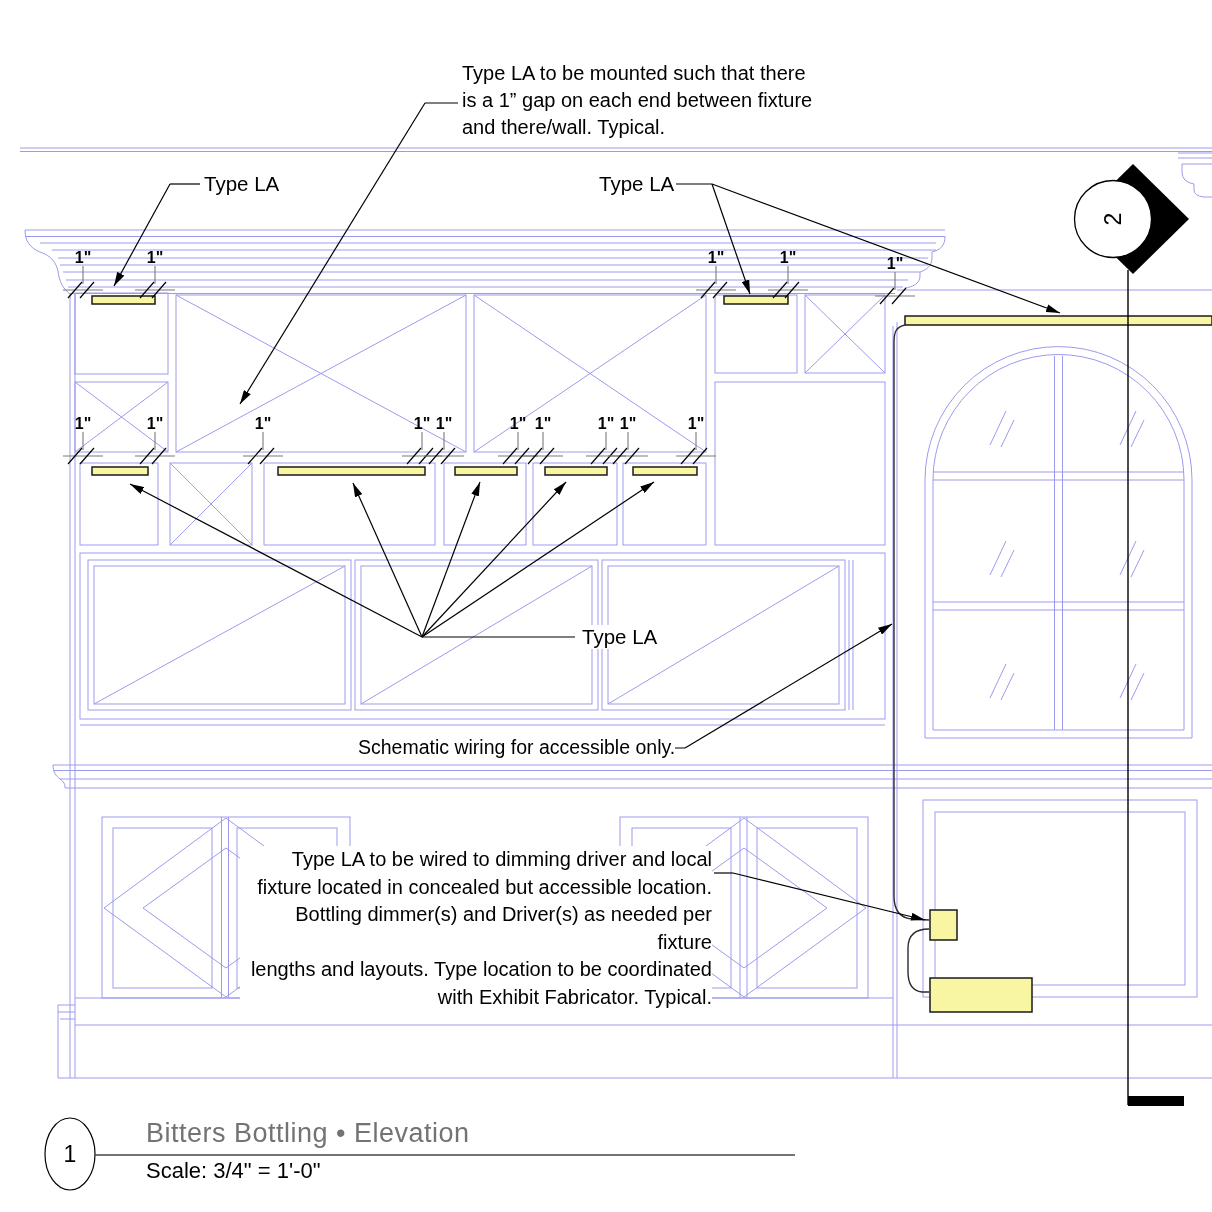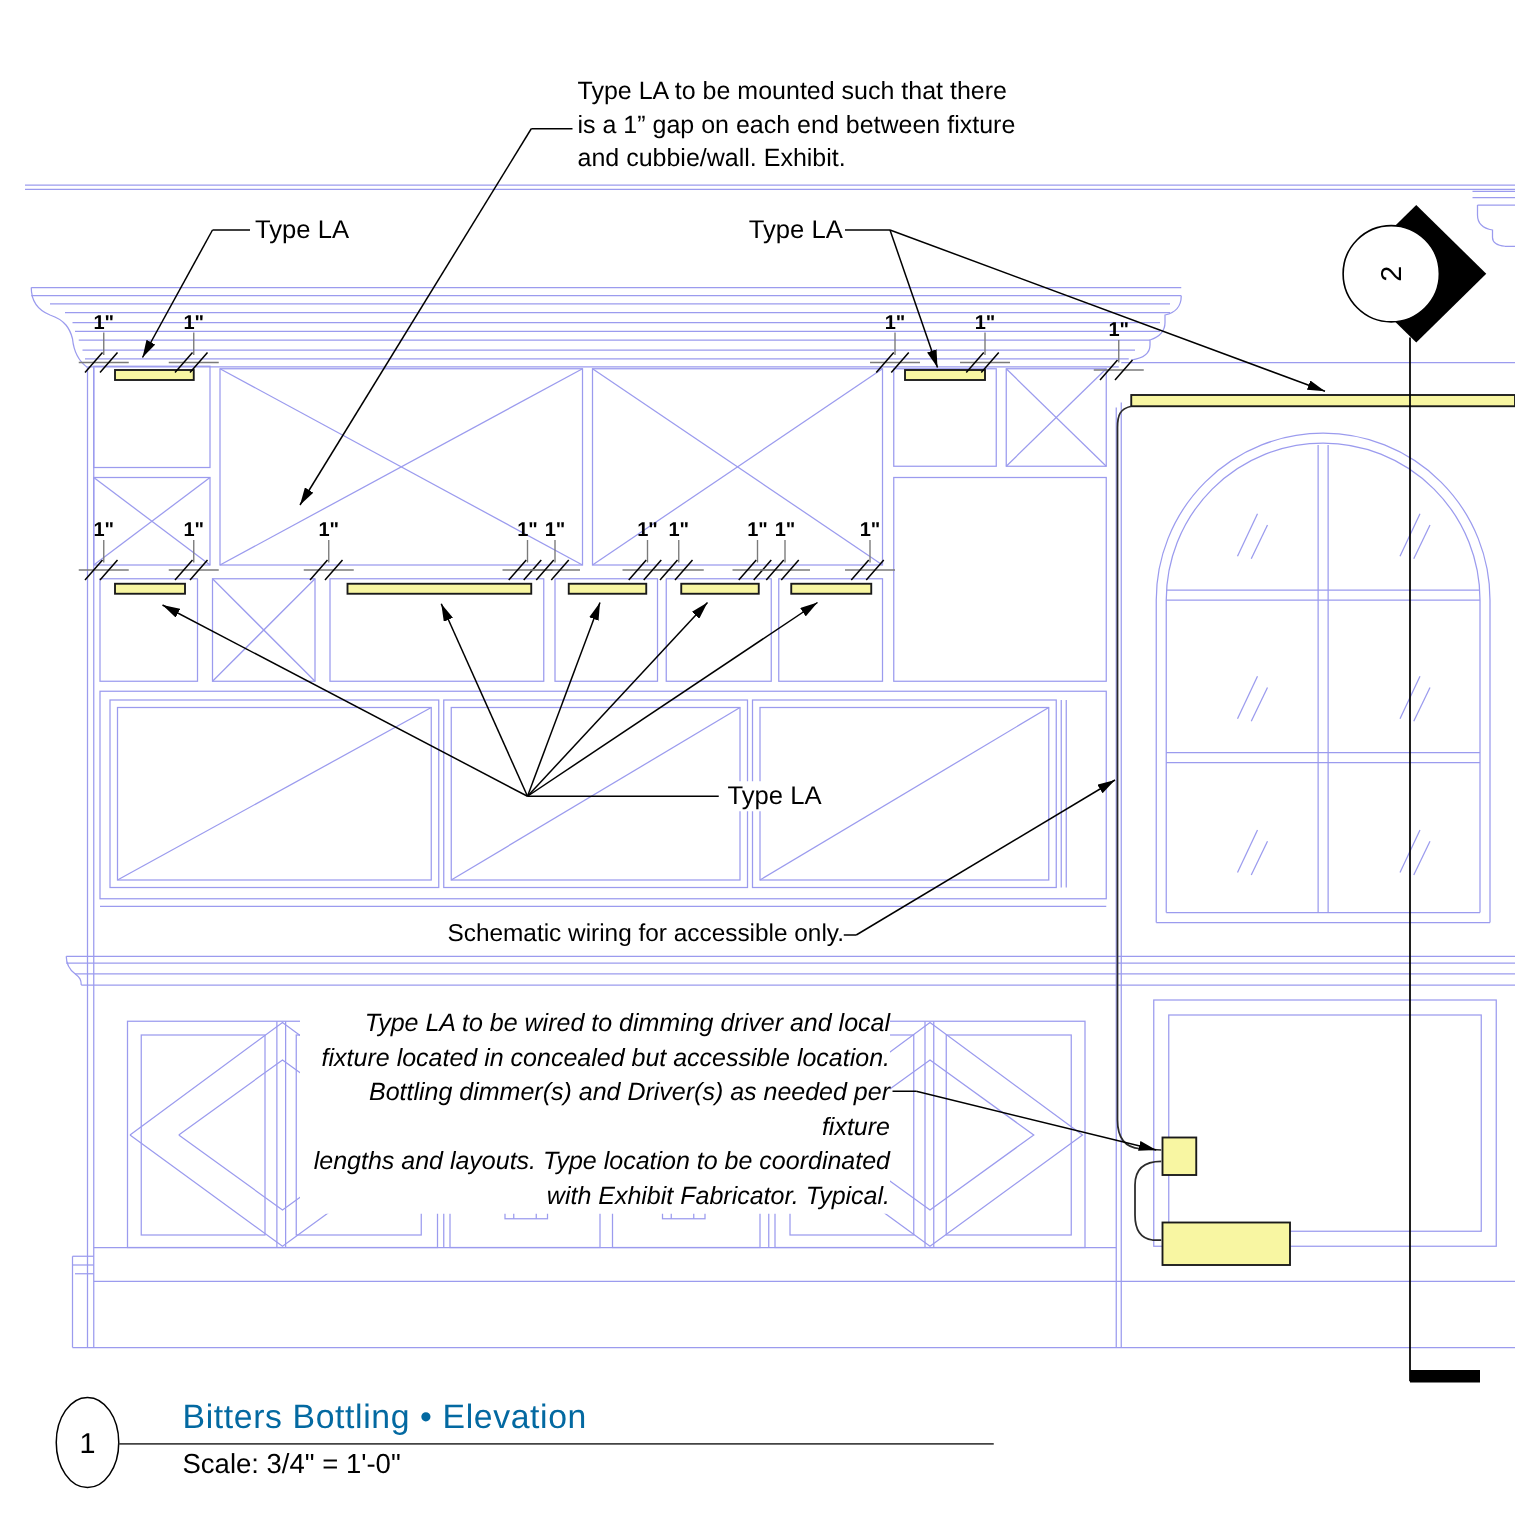--- a/index.html
+++ b/index.html
@@ -10,21 +10,21 @@
   .b{stroke:var(--blue);stroke-width:1;fill:none;}
   .blk{stroke:#000;stroke-width:1.2;fill:none;}
   .gry{stroke:#7a7a7a;stroke-width:1.1;fill:none;}
   .fx{fill:var(--fix);stroke:var(--fixb);stroke-width:1.5;}
   .wire{stroke:#2b2b2b;stroke-width:1.4;fill:none;}
   .note{position:absolute;color:#000;background:#fff;}
   .note-sm{font-size:20px;line-height:27px;}
   .la-label{position:absolute;color:#000;font-size:20.5px;background:#fff;padding:0 2px;text-align:right;}
   .dimtxt{font-family:"Liberation Sans",sans-serif;font-size:16px;font-weight:600;fill:#000;}
   .mk-num{font-family:"Liberation Sans",sans-serif;font-size:23px;fill:#000;}
-  #title-text{position:absolute;left:146px;top:1118px;font-size:27px;letter-spacing:.5px;color:#0369a1;}
+  #title-text{position:absolute;left:146px;top:1118px;font-size:27px;letter-spacing:.5px;color:#737373;}
   #scale-text{position:absolute;left:146px;top:1158px;font-size:22px;color:#000;}
   #dimming-note{right:498px;text-align:right;width:475px;top:806px;}
 </style>
 </head>
 <body>
 
 <div id="stage">
 
 <svg id="art" width="1212" height="1212" viewBox="0 0 1212 1212">
   <defs>
@@ -349,32 +349,32 @@
   <g>
     <ellipse cx="70" cy="1154" rx="25" ry="36" fill="none" stroke="#000" stroke-width="1.2"></ellipse>
     <text class="mk-num" x="70" y="1154" text-anchor="middle" dominant-baseline="central">1</text>
     <line x1="95" y1="1155" x2="795" y2="1155" stroke="#444" stroke-width="1.4"></line>
   </g>
 </svg>
 
 <div class="note note-sm" style="left:462px;top:60px;width:380px;">
   <div>Type LA to be mounted such that there</div>
   <div>is a 1” gap on each end between fixture</div>
-  <div>and cubbie/wall.  Exhibit.</div>
+  <div>and there/wall.  Typical.</div>
 </div>
 
 <div class="la-label" style="left:202px;top:172px;">Type LA</div>
 
 <div class="la-label" style="left:597px;top:172px;">Type LA</div>
 
 <div class="la-label" style="left:580px;top:625px;">Type LA</div>
 
 <div class="note" style="left:358px;top:736px;font-size:19.5px;">Schematic wiring for accessible only.</div>
 
-<div class="note note-sm" id="dimming-note" style="left:240px;top:806px;width:472px;line-height:27.5px;font-style:italic;">
+<div class="note note-sm" id="dimming-note" style="left:240px;top:846px;width:472px;line-height:27.5px;">
   <div>Type LA to be wired to dimming driver and local</div>
   <div>fixture located in concealed but accessible location.</div>
   <div>Bottling dimmer(s) and Driver(s) as needed per fixture</div>
   <div>lengths and layouts.  Type location to be coordinated</div>
   <div>with Exhibit Fabricator. Typical.</div>
 </div>
 
 <div id="title-text">Bitters Bottling • Elevation</div>
 <div id="scale-text">Scale: 3/4" = 1'-0"</div>
 

